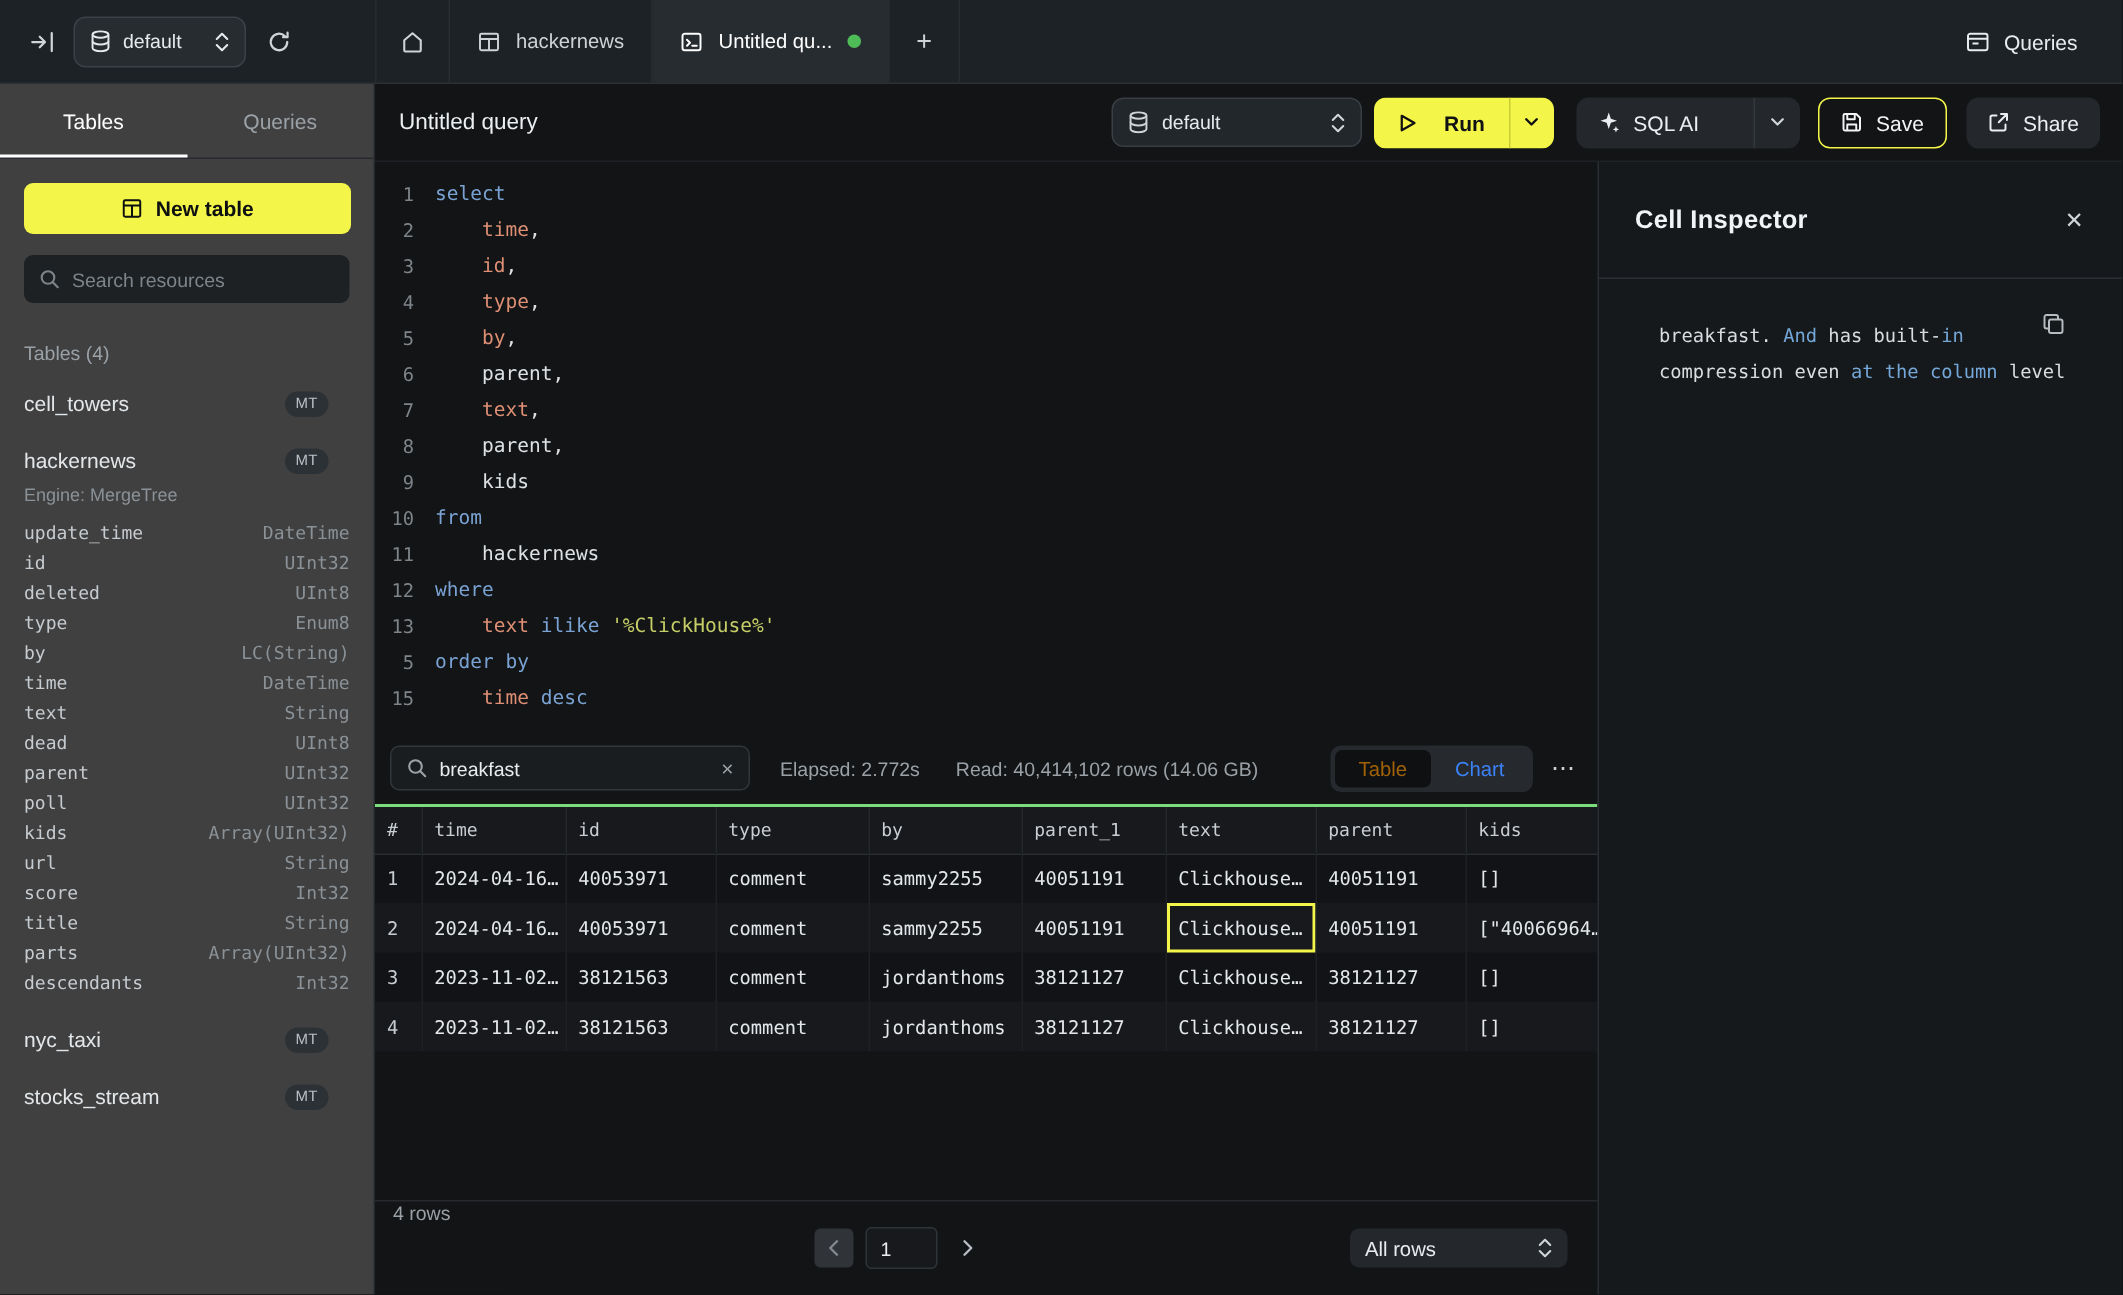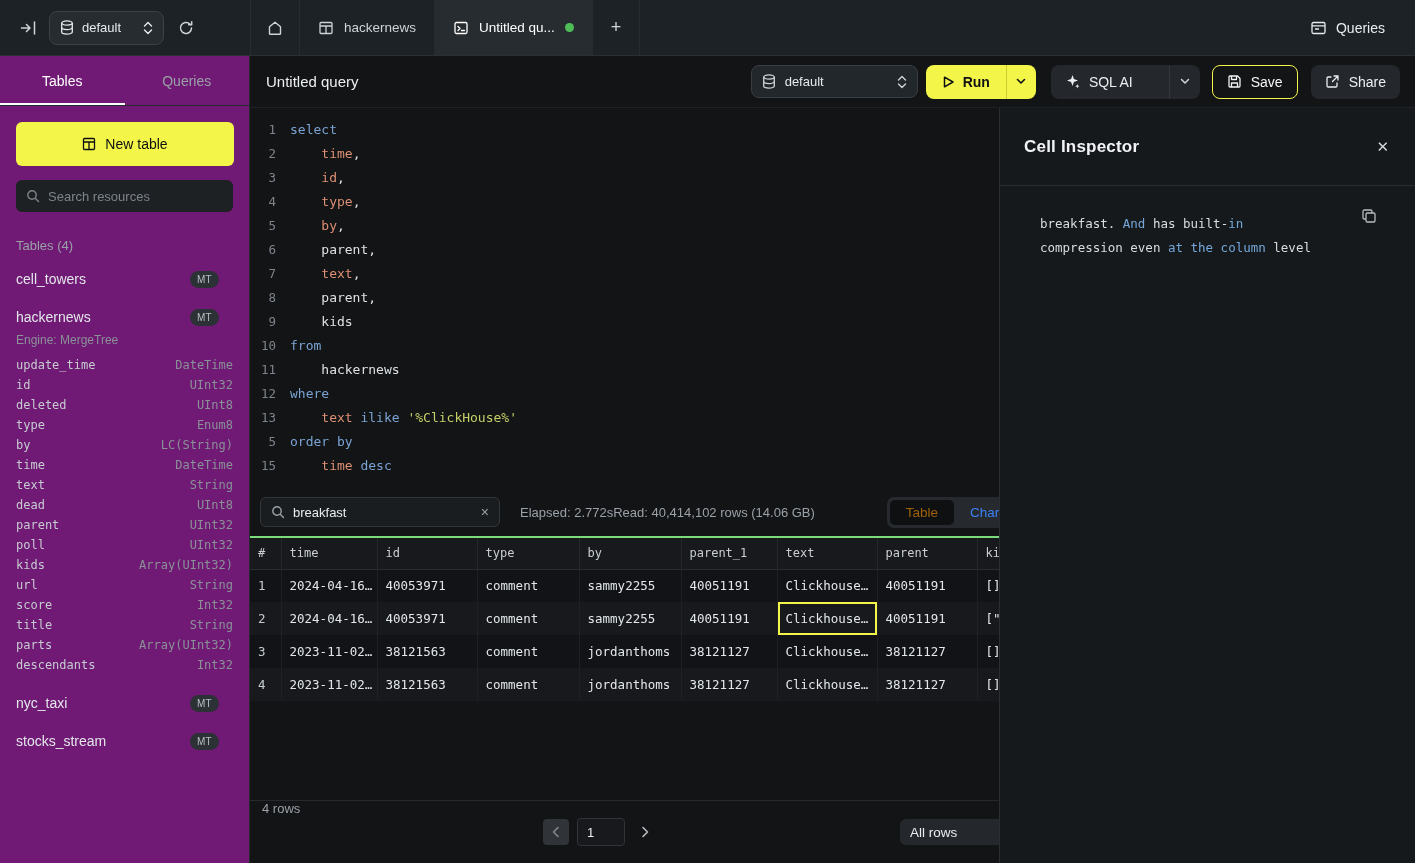--- a/index.html
+++ b/index.html
@@ -35,32 +35,32 @@
   .tab.home { padding:0 16px; }
   .tab.active { background:#272c31; color:#fff; }
   .tab.plus { padding:0 18px; font-size:18px; color:#cfd4d8; }
   .green-dot { width:9px; height:9px; border-radius:50%; background:#4fbd57; }
   .tb-right { margin-left:auto; margin-right:30px; }
   .queries-btn { display:flex; align-items:center; gap:9px; color:#e9ecef; font-size:14px; cursor:pointer; }
 
   
   .sidebar {
     position:absolute; top:56px; left:0; width:250px; bottom:0;
-    background:#701a75; border-right:1px solid #26292d; overflow:hidden;
+    background:#404040; border-right:1px solid #26292d; overflow:hidden;
   }
   .side-tabs { display:flex; height:50px; border-bottom:1px solid #26292d; }
   .side-tab {
     flex:1; display:flex; align-items:center; justify-content:center;
     color:#9aa1a7; font-size:14px; cursor:pointer;
   }
   .side-tab.active { color:#ffffff; box-shadow: inset 0 -2px 0 #ffffff; }
   .new-table-btn {
-    margin:16px 16px 0 16px; height:44px; width:218px; background:#f3f649; border:none;
+    margin:16px 16px 0 16px; height:34px; width:218px; background:#f3f649; border:none;
     border-radius:6px; color:#0d0f10; font-size:14px; font-family:"Liberation Sans",sans-serif;
-    display:flex; align-items:center; justify-content:center; gap:9px; cursor:pointer;
+    display:flex; align-items:center; justify-content:center; gap:9px; cursor:pointer;font-weight:bold;
   }
   .side-search {
     margin:14px 16px 0 16px; height:32px; background:#1d2124; border-radius:6px;
     display:flex; align-items:center; gap:8px; padding:0 10px; color:#7d848a;
   }
   .side-search input {
     background:transparent; border:none; outline:none; color:#d6dadd; width:100%;
     font-size:13px; font-family:"Liberation Sans",sans-serif;
   }
   .side-search input::placeholder { color:#7d848a; }
@@ -90,21 +90,21 @@
   }
   .query-title { font-size:15px; color:#eceff1; }
   .hdr-controls { margin-left:auto; display:flex; align-items:center; }
   .hdr-select {
     width:167px; height:33px; background:#22272b; border:1px solid #383e44; border-radius:8px;
     display:flex; align-items:center; gap:9px; padding:0 10px; color:#e6eaed; cursor:pointer;
   }
   .hdr-select .spacer { flex:1; }
   .run-group { display:flex; margin-left:8px; height:34px; border-radius:8px; overflow:hidden; }
   .run-main {
-    background:#f3f649; color:#101113; border:none; display:flex; align-items:center; gap:8px;
+    background:#f3f649; color:#101113; border:none; display:flex; align-items:center; gap:18px;
     padding:0 16px; font-size:14px; font-weight:700; cursor:pointer; font-family:"Liberation Sans",sans-serif;
   }
   .run-caret {
     width:30px; background:#f3f649; border-left:1px solid #c9cc34; display:flex;
     align-items:center; justify-content:center; cursor:pointer; color:#101113;
   }
   .ai-group { display:flex; margin-left:15px; height:34px; border-radius:8px; overflow:hidden; background:#24282c;gap:22px; }
   .ai-main { display:flex; align-items:center; gap:9px; padding:0 14px; color:#eceff1; font-size:14px; cursor:pointer; }
   .ai-caret { width:31px; border-left:1px solid #33383d; display:flex; align-items:center; justify-content:center; color:#cfd4d8; cursor:pointer; }
   .save-btn {
@@ -137,21 +137,21 @@
     width:240px; height:30px; background:#191d20; border:1px solid #31363b; border-radius:6px;
     display:flex; align-items:center; gap:8px; padding:0 10px; color:#9aa1a7;
   }
   .res-search input {
     flex:1; background:transparent; border:none; outline:none; color:#e9ecef;
     font-size:13px; font-family:"Liberation Sans",sans-serif; min-width:0;
   }
   .clear-x { color:#9aa1a7; font-size:14px; cursor:pointer; line-height:1; }
   .stat { color:#9aa1a7; font-size:13px; }
   .stat.elapsed { margin-left:20px; }
-  .stat.read { }
+  .stat.read { margin-left:24px; }
   .view-toggle {
     margin-left:auto; background:#26292e; border-radius:7px; padding:3px; display:flex; align-items:center;
   }
   .view-btn { padding:5px 16px; border-radius:5px; font-size:13.5px; color:#3b82f6; cursor:pointer; background:transparent; border:none; font-family:"Liberation Sans",sans-serif; }
   .view-btn.active { background:#0e1012; color:#a16207; }
   .more-btn { margin:0 14px 0 12px; color:#cfd4d8; font-size:16px; letter-spacing:1px; cursor:pointer; }
 
   .grid-wrap { flex:none; }
   table.grid { width:100%; border-collapse:collapse; table-layout:fixed; }
   table.grid thead tr { height:32px; background:#17191c; border-top:2px solid #7adc7a; border-bottom:1px solid #2a2e31; }
@@ -191,21 +191,21 @@
   .page-next { margin-left:16px; color:#b6bcc1; font-size:16px; background:none; border:none; cursor:pointer; }
   .pagesize-select {
     position:absolute; right:20px; top:50%; transform:translateY(-50%);
     width:145px; height:26px; background:#24282c; border-radius:6px;
     display:flex; align-items:center; padding:0 10px; color:#e9ecef; font-size:13.5px; cursor:pointer;
   }
   .pagesize-select .spacer { flex:1; }
 
   
   .inspector {
-    position:absolute; top:108px; right:0; width:416px; bottom:0;
+    position:absolute; top:108px; right:0; width:350px; bottom:0;
     background:#16191c; border-left:1px solid #2a2e32;
   }
   .insp-header {
     height:78px; display:flex; align-items:center; padding:0 26px 0 24px;
     border-bottom:1px solid #2a2e32;
   }
   .insp-title { font-size:17px; font-weight:700; color:#f1f3f5; letter-spacing:0.2px; }
   .insp-close { margin-left:auto; color:#d0d5d9; font-size:15px; cursor:pointer; }
   .insp-body { position:relative; padding:26px 52px 0 40px; }
   .insp-line { font-family:"DejaVu Sans Mono",monospace; font-size:12.5px; line-height:24px; color:#d9dde0; white-space:nowrap; }

